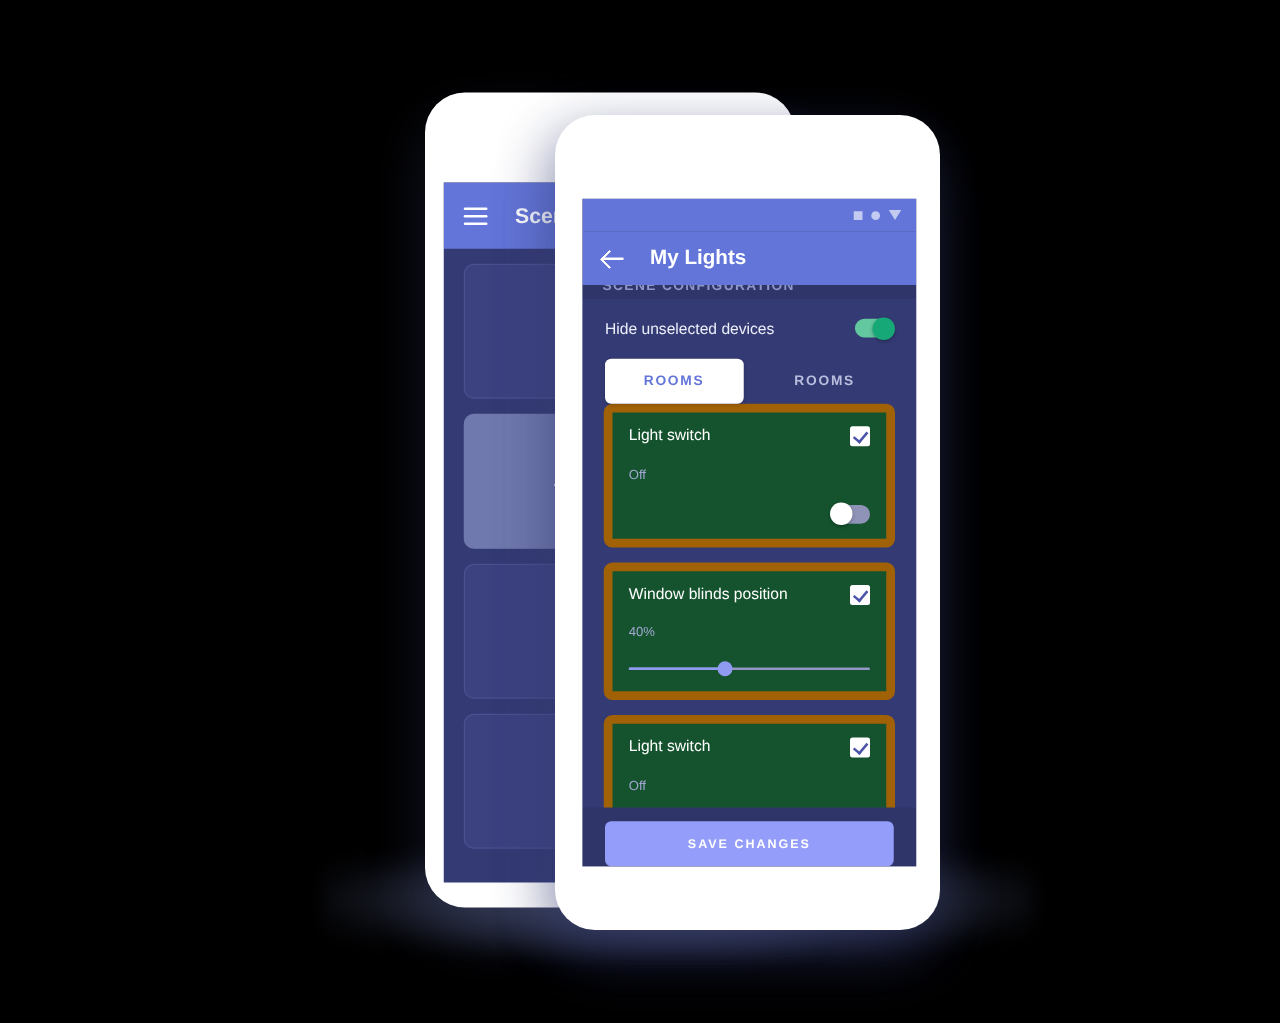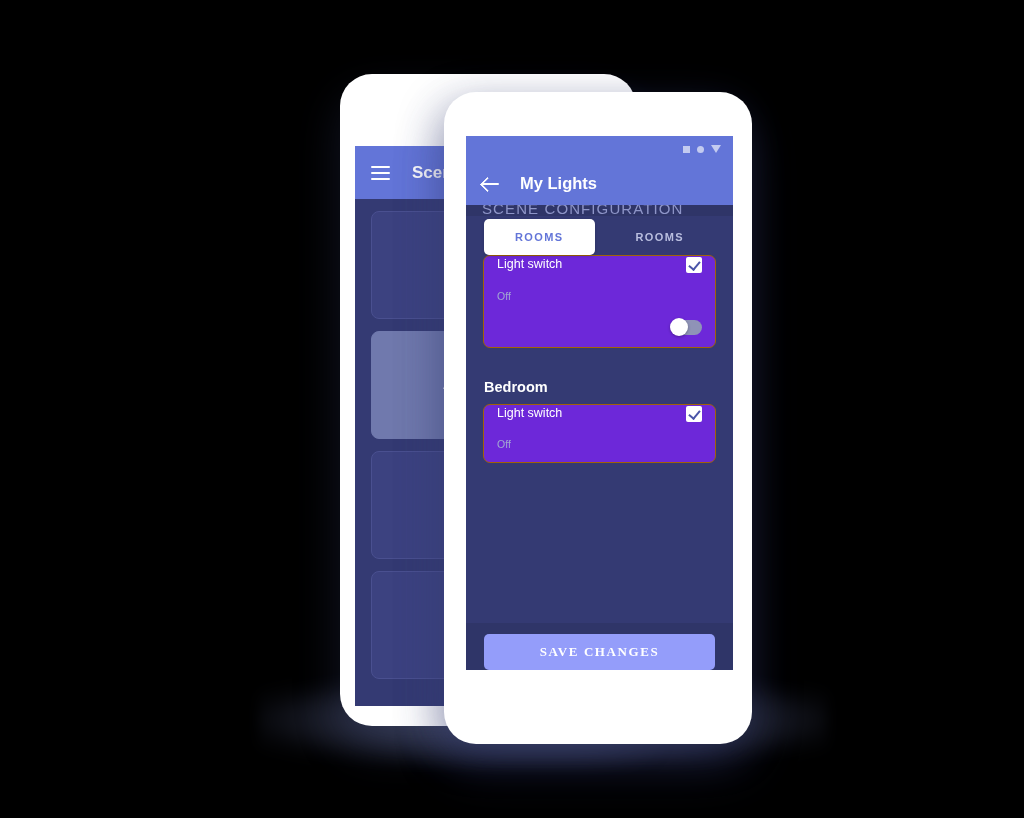--- a/index.html
+++ b/index.html
@@ -66,21 +66,21 @@
 
   .screen-back {
     left: 15px;
     top: 72px;
     width: 266px;
     height: 560px;
   }
 
   .screen-front {
     left: 22px;
-    top: 44px;
+    top: 67px;
     width: 267px;
     height: 534px;
   }
 
   
   .back-appbar {
     height: 53px;
     background: #6375d8;
     display: flex;
     align-items: center;
@@ -199,22 +199,22 @@
     height: 11px;
     background: #2f3568;
     overflow: hidden;
     position: relative;
   }
   .clipped-section span {
     position: absolute;
     left: 16px;
     top: -5px;
     color: #8e95c8;
-    font-size: 15px;
-    font-weight: normal;
+    font-size: 11px;
+    font-weight: bold;
     letter-spacing: 1.1px;
   }
 
   .front-scroll {
     background: #343a73;
     height: 407px;
     overflow: hidden;
     position: relative;
   }
 
@@ -277,24 +277,24 @@
 
   .room-title {
     color: #ffffff;
     font-size: 14.5px;
     font-weight: bold;
     padding: 19px 18px 9px 18px;
   }
 
   .device-card {
     margin: 0 17px 12px 17px;
-    background: #6d28d9;
-    border: 1px solid #a16207;
+    background: #14532d;
+    border: 7px solid #a16207;
     border-radius: 7px;
-    padding: 1px 13px 12px 13px;
+    padding: 11px 13px 12px 13px;
   }
   .device-head {
     display: flex;
     align-items: flex-start;
     justify-content: space-between;
     gap: 10px;
   }
   .device-name {
     color: #ffffff;
     font-size: 12.5px;
@@ -382,28 +382,28 @@
   .front-bottom {
     background: #2f3568;
     padding: 11px 18px 13px 18px;
   }
   .save-btn {
     width: 100%;
     height: 36px;
     border-radius: 5px;
     background: #949dfa;
     color: #ffffff;
-    font-size: 13px;
+    font-size: 10px;
     font-weight: bold;
     letter-spacing: 1.6px;
     display: flex;
     align-items: center;
     justify-content: center;
     border: none;
-    font-family: Liberation Serif, serif;
+    font-family: Liberation Sans, sans-serif;
   }
 </style>
 </head>
 <body>
 
 <div class="stage">
 
   <div class="ground-shadow"></div>
 
   <div class="phone phone-back">
@@ -451,20 +451,24 @@
         <div class="back-arrow"></div>
         <div class="front-title">My Lights</div>
       </div>
 
       <div class="clipped-section">
         <span>SCENE CONFIGURATION</span>
       </div>
 
       <div class="front-scroll">
 
+        <div class="toggle-row">
+          <div class="toggle-label">Hide unselected devices</div>
+          <div class="switch-on"></div>
+        </div>
 
         <div class="segmented">
           <div class="seg-btn active">
             <span>ROOMS</span>
           </div>
           <div class="seg-btn inactive">
             <span>ROOMS</span>
           </div>
         </div>
 
@@ -475,22 +479,35 @@
               <div class="device-name">Light switch</div>
               <div class="device-state">Off</div>
             </div>
             <div class="checkbox"></div>
           </div>
           <div class="device-toggle-row">
             <div class="switch-off"></div>
           </div>
         </div>
 
-
-        <div class="room-title">Bedroom</div>
+        <div class="device-card">
+          <div class="device-head">
+            <div>
+              <div class="device-name">Window blinds position</div>
+              <div class="device-state">40%</div>
+            </div>
+            <div class="checkbox"></div>
+          </div>
+          <div class="slider-wrap">
+            <div class="slider-track"></div>
+            <div class="slider-fill" style="width: 40%;"></div>
+            <div class="slider-thumb" style="left: 40%;"></div>
+          </div>
+        </div>
+
 
         <div class="device-card">
           <div class="device-head">
             <div>
               <div class="device-name">Light switch</div>
               <div class="device-state">Off</div>
             </div>
             <div class="checkbox"></div>
           </div>
 

